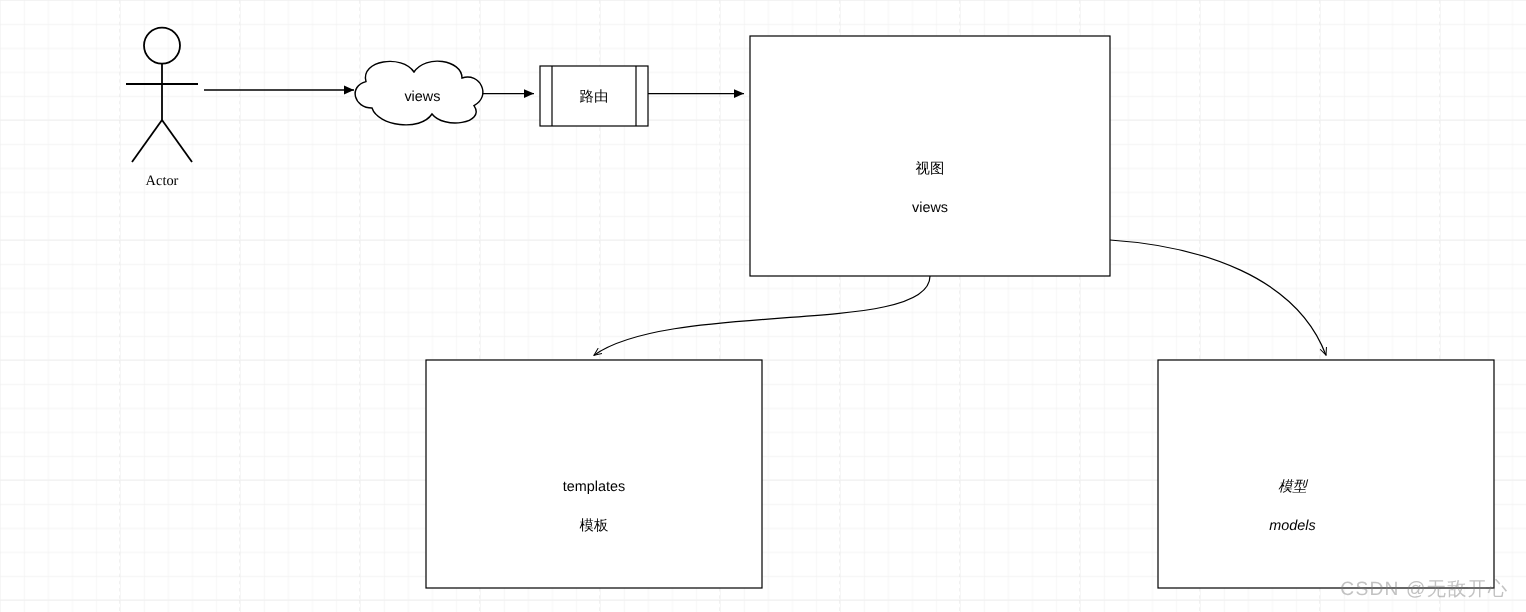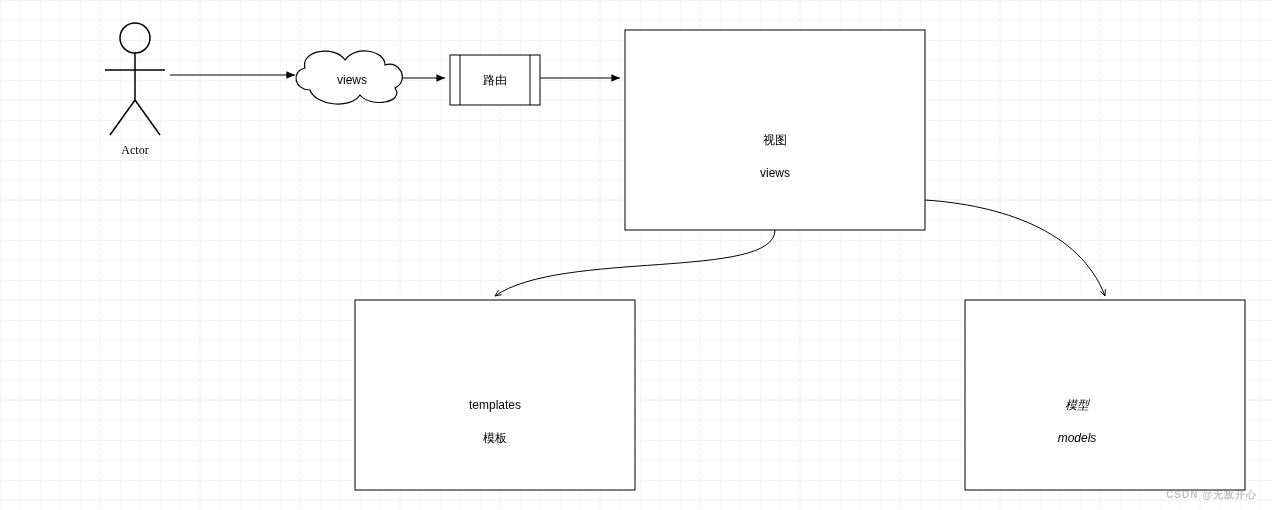--- a/index.html
+++ b/index.html
@@ -27,24 +27,23 @@
     position: absolute;
     text-align: center;
     white-space: pre-line;
     line-height: 1.4;
     color: #000;
   }
   .watermark {
     position: absolute;
     right: 15px;
     bottom: 8px;
-    font-size: 10px;
+    font-size: 16px;
     color: rgba(120,120,120,0.45);
     letter-spacing: 1px;
-    font-weight: bold;
   }
 </style>
 </head>
 <body>
 <div class="canvas">
 
 <svg class="bg" viewBox="0 0 1272 510" xmlns="http://www.w3.org/2000/svg">
   <defs>
     <pattern id="smallGrid" width="20" height="20" patternUnits="userSpaceOnUse">
       <path d="M 20 0 L 0 0 0 20" fill="none" stroke="#f0f0f0" stroke-width="1"></path>

